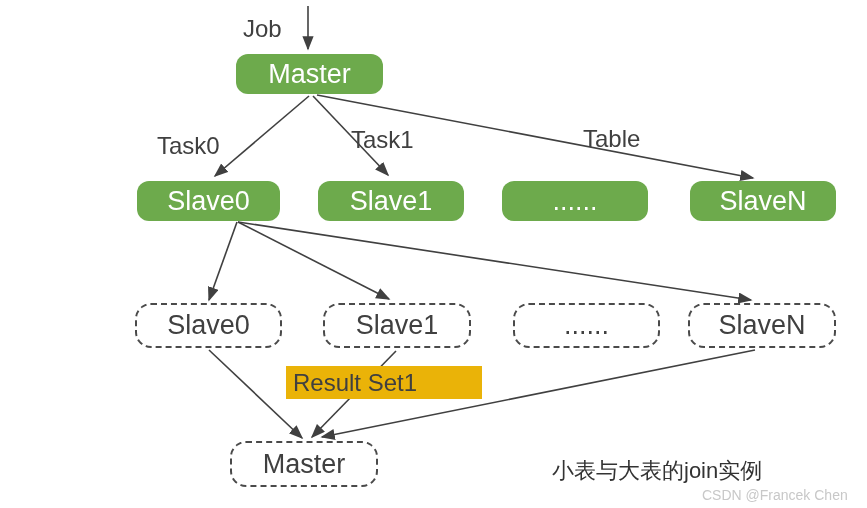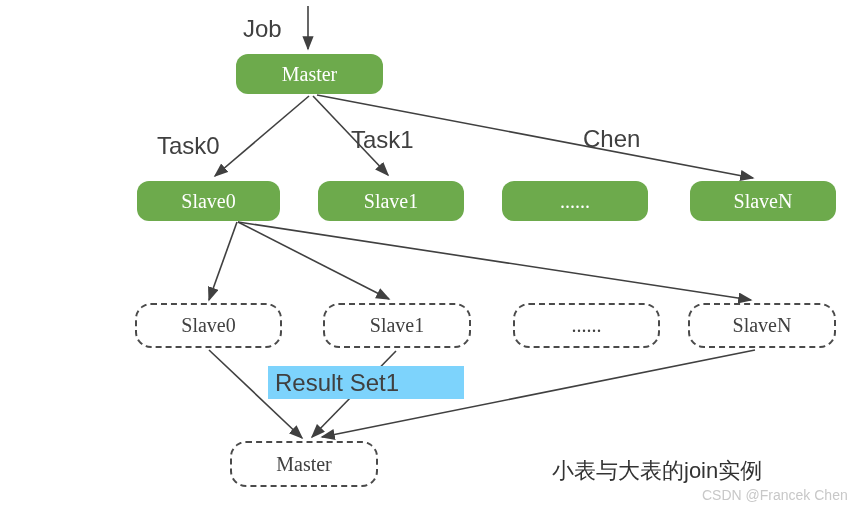--- a/index.html
+++ b/index.html
@@ -7,21 +7,21 @@
     position:relative; width:867px; height:508px; background:#fff;
     font-family:"Liberation Sans", sans-serif; overflow:hidden;
   }
   #arrows { position:absolute; left:0; top:0; width:867px; height:508px; }
 
   .free-label {
     position:absolute; color:#404040; font-size:24px; white-space:nowrap;
   }
   .node {
     position:absolute; display:flex; align-items:center; justify-content:center;
-    font-size:20px; white-space:nowrap; box-sizing:border-box;font-family:Liberation Serif, serif;
+    font-size:27px; white-space:nowrap; box-sizing:border-box;
   }
   .green {
     background:#6daa4c; color:#ffffff; border-radius:12px;
   }
   .dashed {
     background:#ffffff; color:#404040; border:2px dashed #4a4a4a; border-radius:16px;
   }
   
   #job-label   { left:243px; top:15px; }
   #master-top  { left:236px; top:54px;  width:147px; height:40px; }
@@ -34,22 +34,22 @@
   #gdots       { left:502px; top:181px; width:146px; height:40px; }
   #gslaveN     { left:690px; top:181px; width:146px; height:40px; }
   #small-table { left:20px;  top:255px; }
   
   #dslave0     { left:135px; top:303px; width:147px; height:45px; }
   #dslave1     { left:323px; top:303px; width:148px; height:45px; }
   #ddots       { left:513px; top:303px; width:147px; height:45px; }
   #dslaveN     { left:688px; top:303px; width:148px; height:45px; }
   
   #result0     { left:60px;  top:375px; }
-  #result1     { left:268px; top:366px; width:189px; height:33px;
-                 background:#7dd3fc; line-height:33px; padding-left:7px; }
+  #result1     { left:286px; top:366px; width:189px; height:33px;
+                 background:#eab308; line-height:33px; padding-left:7px; }
   #resultN     { left:660px; top:374px; }
   
   #master-bottom { left:230px; top:441px; width:148px; height:46px; }
   #caption     { left:552px; top:456px; font-size:22px; color:#333333; }
   #watermark   { left:702px; top:487px; font-size:14px; color:#c8c8c8; }
 </style>
 </head>
 <body>
 
 <div id="canvas">
@@ -73,21 +73,21 @@
       <line x1="755" y1="350" x2="322" y2="437" marker-end="url(#arw)"></line>
     </g>
   </svg>
 
   <div class="free-label" id="job-label">Job</div>
 
   <div class="node green" id="master-top">Master</div>
 
   <div class="free-label" id="task0">Task0</div>
   <div class="free-label" id="task1">Task1</div>
-  <div class="free-label" id="taskN">Chen</div>
+  <div class="free-label" id="taskN">Table</div>
 
   <div class="node green" id="gslave0">Slave0</div>
   <div class="node green" id="gslave1">Slave1</div>
   <div class="node green" id="gdots">......</div>
   <div class="node green" id="gslaveN">SlaveN</div>
 
 
   <div class="node dashed" id="dslave0">Slave0</div>
   <div class="node dashed" id="dslave1">Slave1</div>
   <div class="node dashed" id="ddots">......</div>

